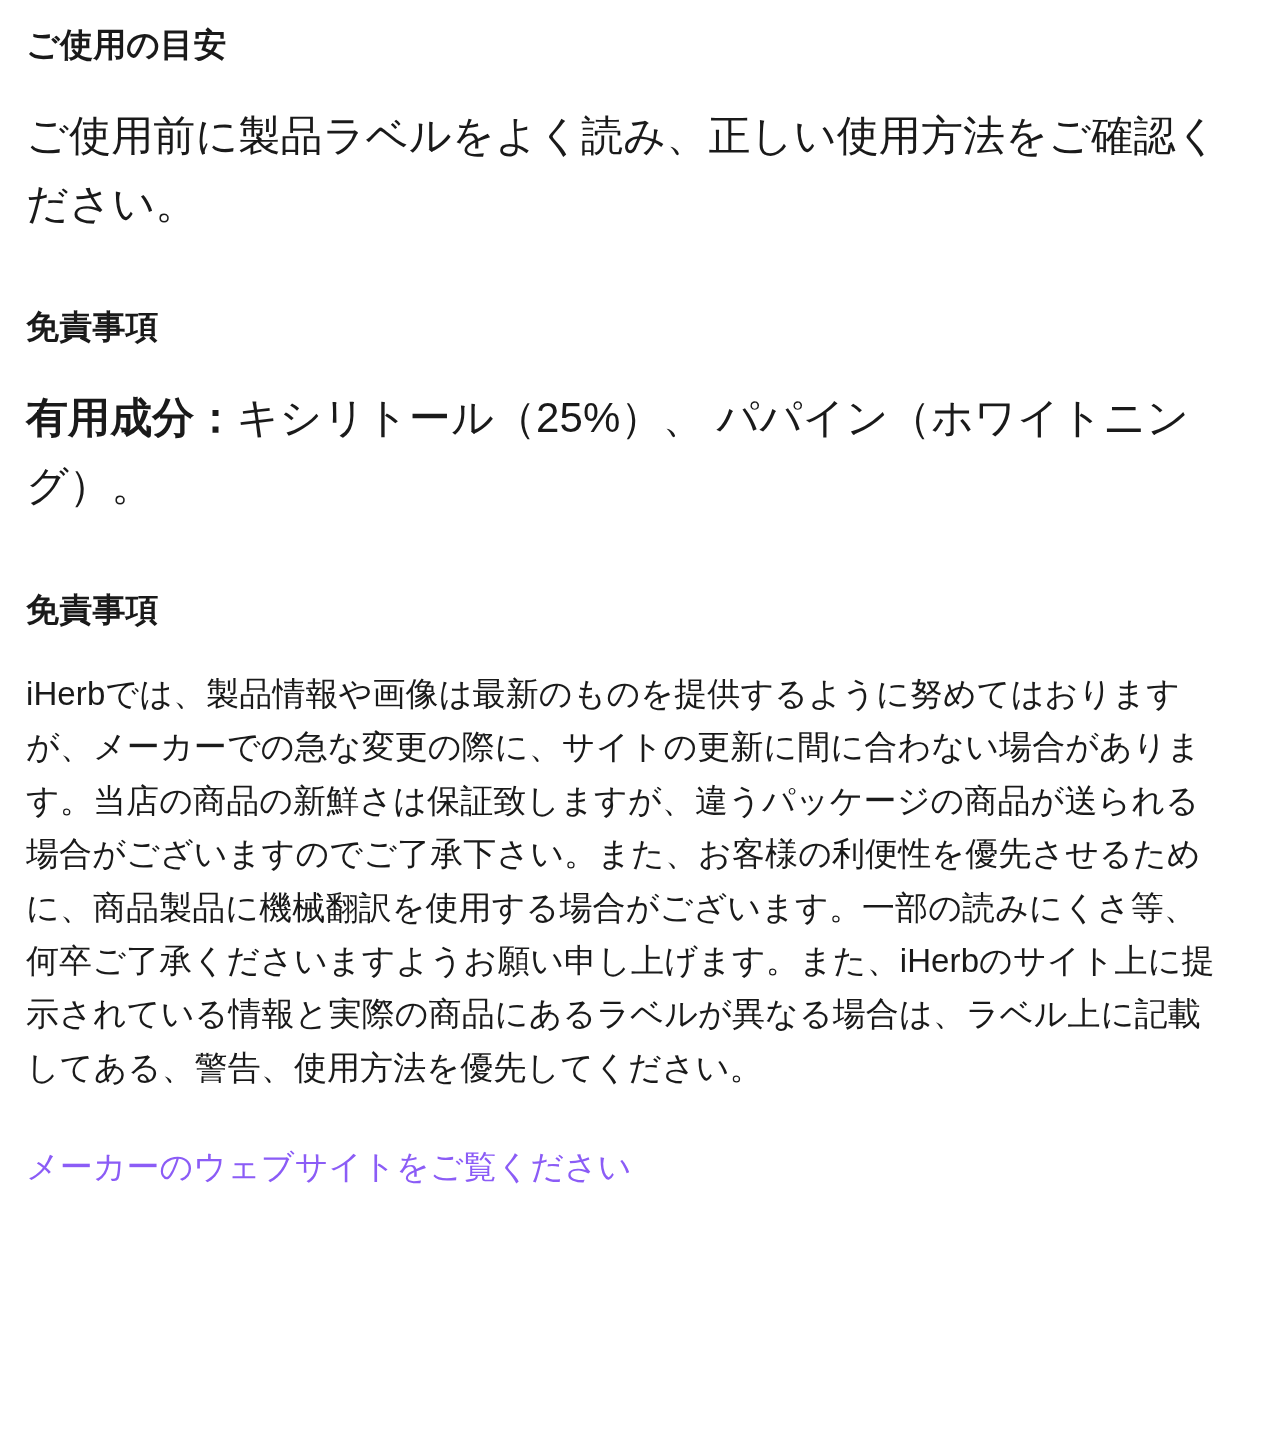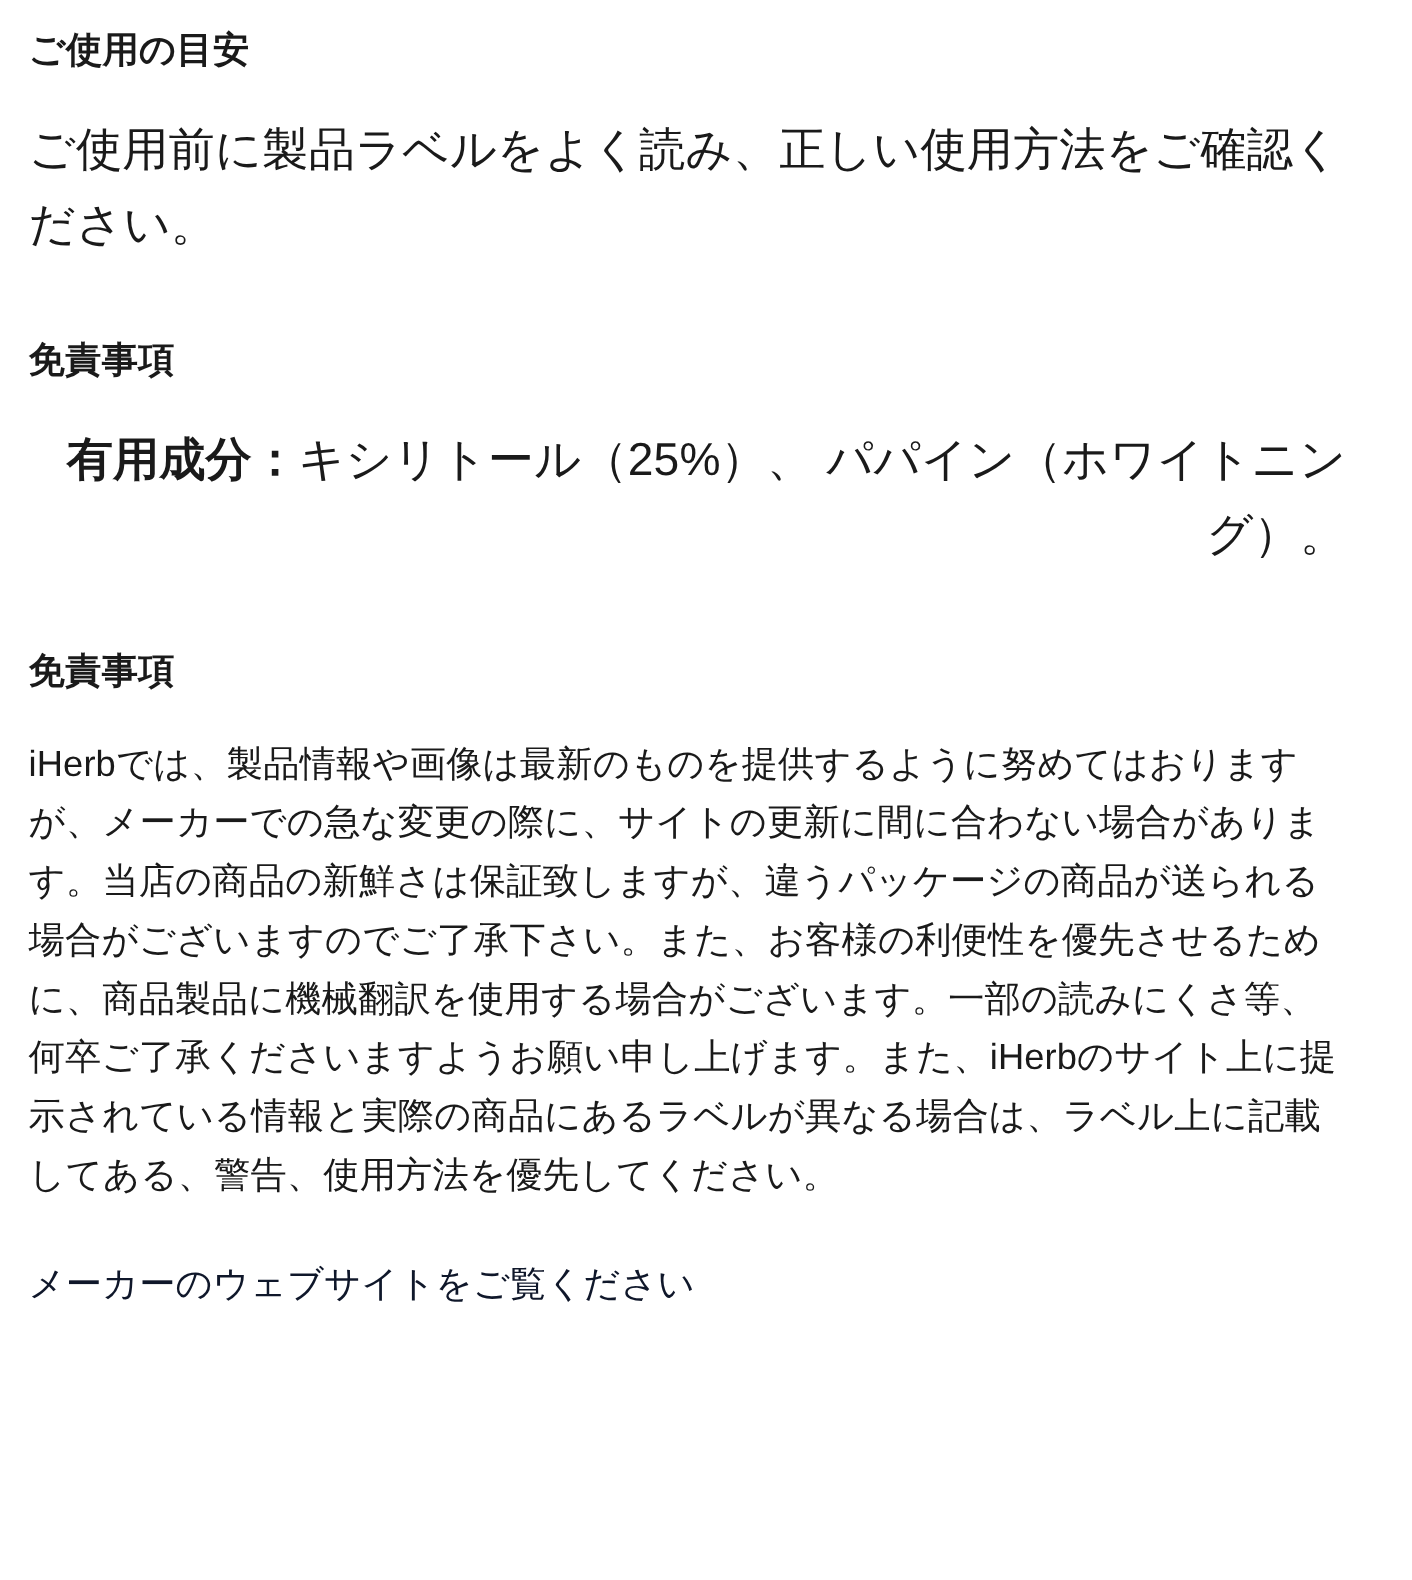--- a/index.html
+++ b/index.html
@@ -31,21 +31,20 @@
   }
   .body-text {
     font-size: 42px;
     line-height: 1.62;
     margin: 0 0 40px 0;
     letter-spacing: 0.1px;
     text-align: left;
   }
   .body-text.tight {
     margin-bottom: 36px;
-    text-align: right;
   }
   .body-text b,
   .inline-label {
     font-weight: bold;
   }
   .disclaimer-text {
     font-size: 33px;
     line-height: 1.62;
     margin: 0 0 44px 0;
     letter-spacing: 0.1px;
@@ -73,15 +72,15 @@
 
   <p class="body-text tight">
     <span class="inline-label">有用成分：</span><span>キシリトール（25%）、 パパイン（ホワイトニング）。</span>
   </p>
 
 
   <h2 class="section-heading spaced">免責事項</h2>
 
   <p class="disclaimer-text">iHerbでは、製品情報や画像は最新のものを提供するように努めてはおりますが、メーカーでの急な変更の際に、サイトの更新に間に合わない場合があります。当店の商品の新鮮さは保証致しますが、違うパッケージの商品が送られる場合がございますのでご了承下さい。また、お客様の利便性を優先させるために、商品製品に機械翻訳を使用する場合がございます。一部の読みにくさ等、何卒ご了承くださいますようお願い申し上げます。また、iHerbのサイト上に提示されている情報と実際の商品にあるラベルが異なる場合は、ラベル上に記載してある、警告、使用方法を優先してください。</p>
 
-  <a class="manufacturer-link" href="#" style="color: #0f172a;">メーカーのウェブサイトをご覧ください</a>
+  <a class="manufacturer-link" href="#" style="color: #8b5cf6;">メーカーのウェブサイトをご覧ください</a>
 
 </div>
 
 </body></html>

